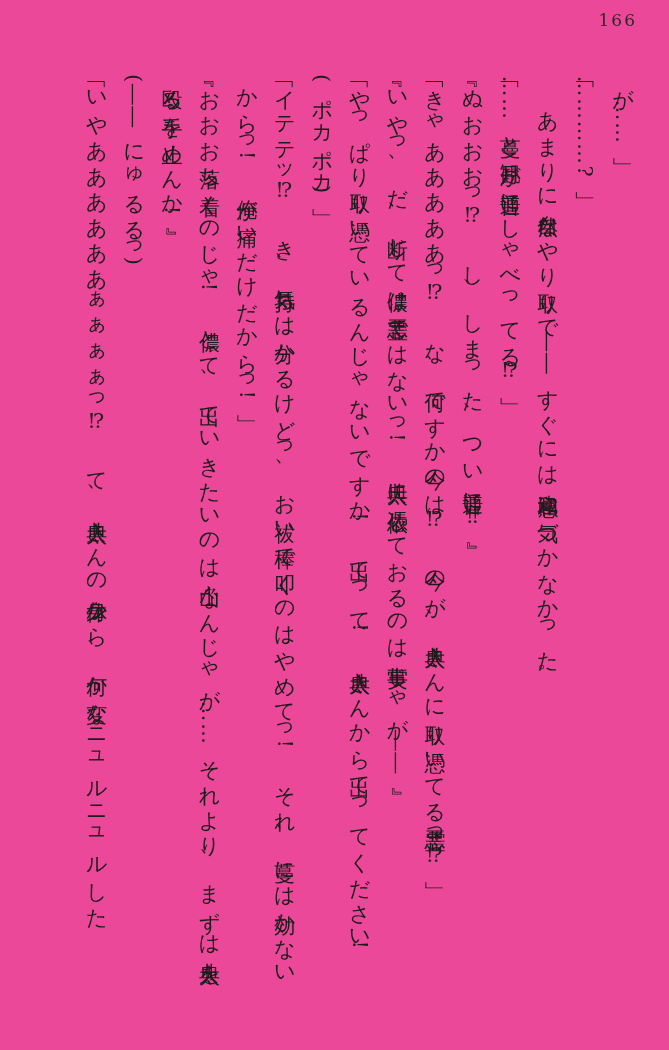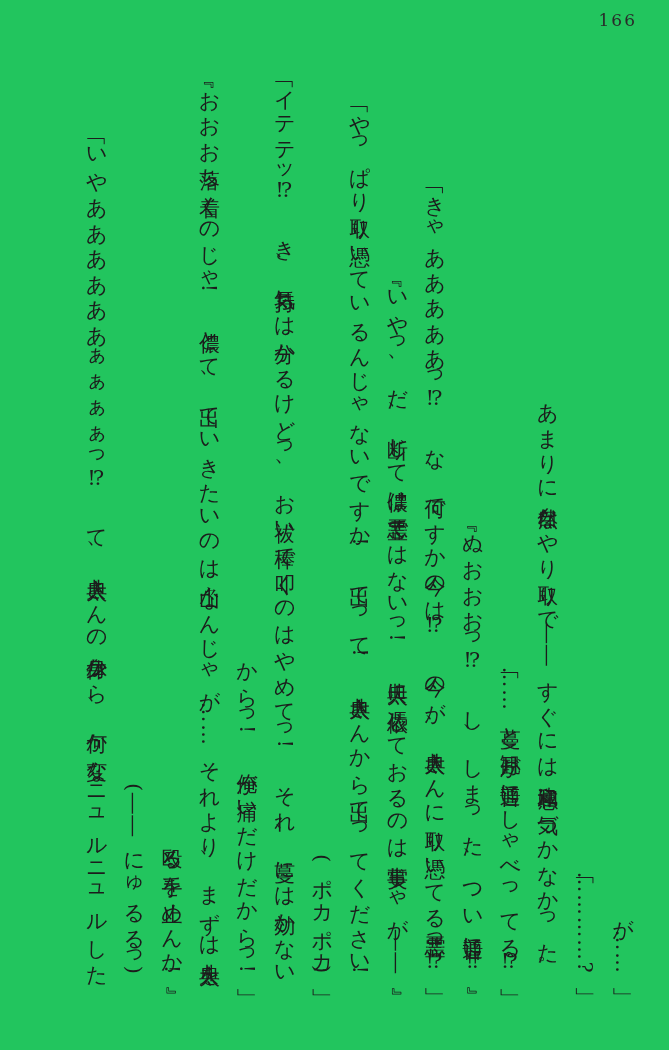--- a/index.html
+++ b/index.html
@@ -4,25 +4,24 @@
 <style>
   html, body {
     margin: 0;
     padding: 0;
     background: #ffffff;
   }
   .page {
     position: relative;
     width: 669px;
     height: 1050px;
-    background: #22c55e;
+    background: #ec4899;
     overflow: hidden;
     font-family: "DejaVu Serif", "Liberation Serif", serif;
     color: #1c1c1c;
-    text-align: right;
   }
   .page-number {
     position: absolute;
     top: 10px;
     right: 32px;
     font-size: 17px;
     letter-spacing: 2px;
     color: #2a2a2a;
   }
   .text-block {

